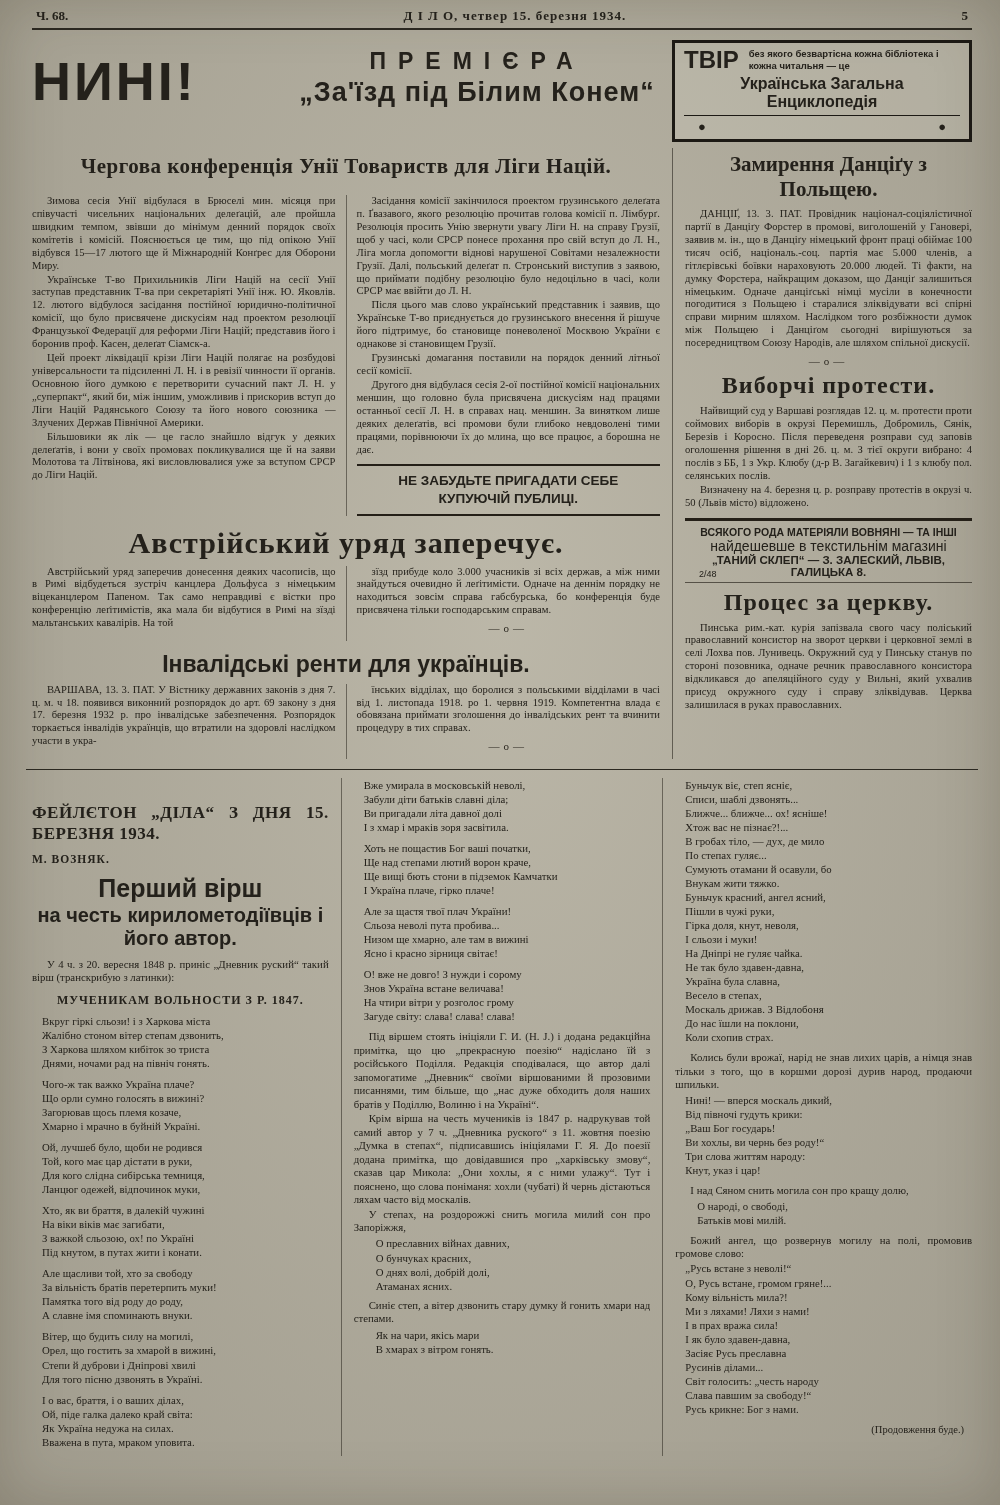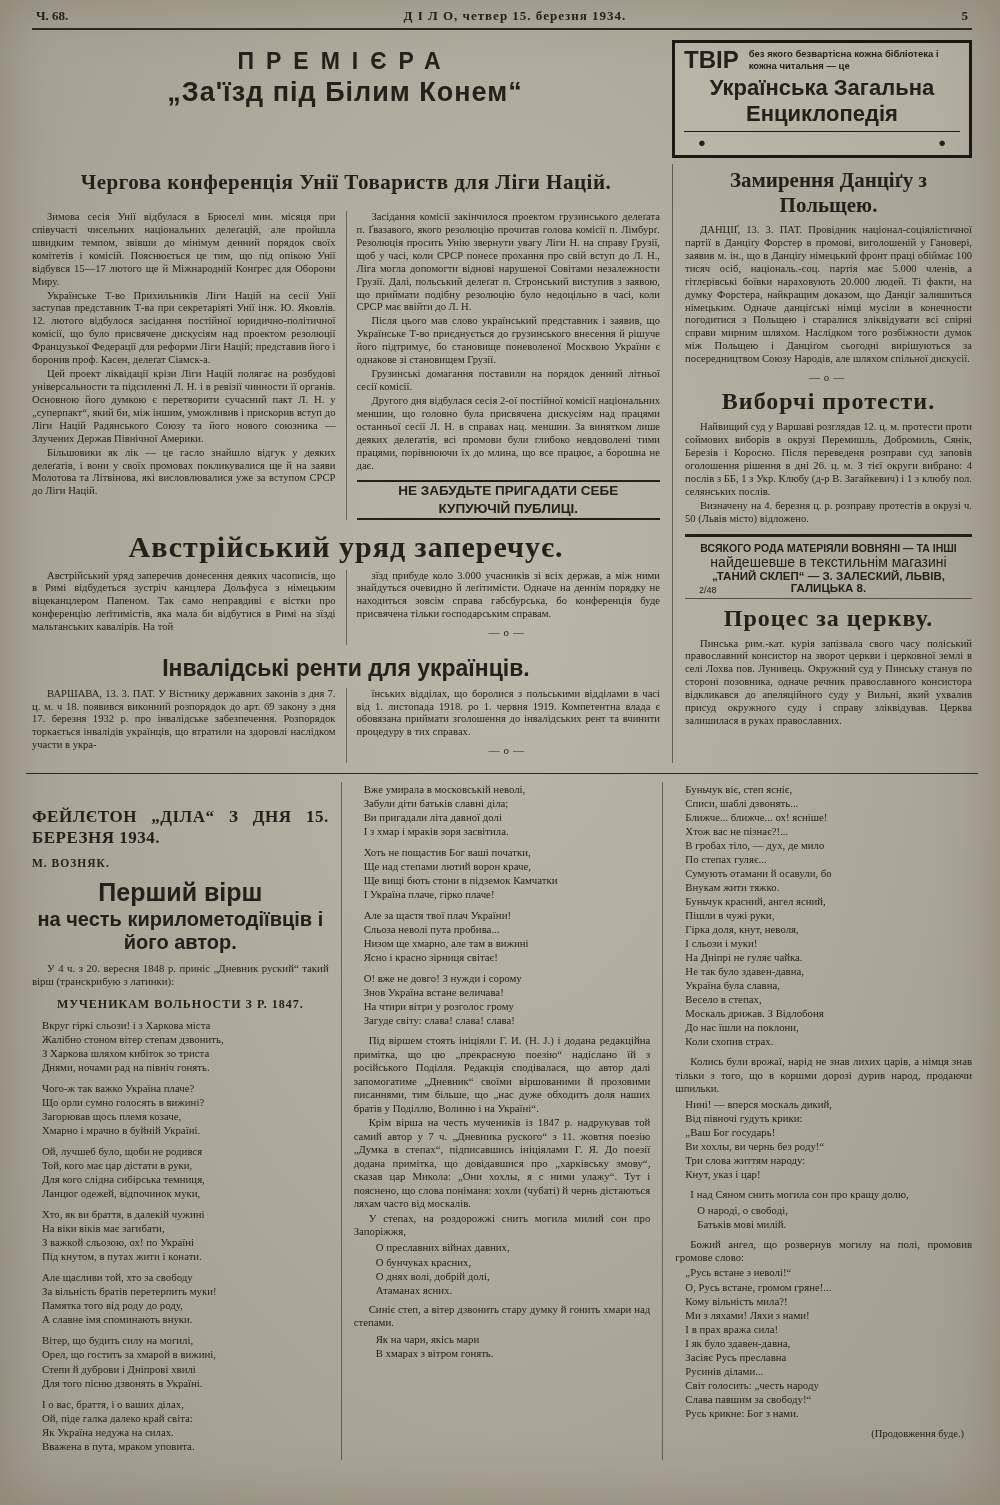--- a/index.html
+++ b/index.html
@@ -23,21 +23,21 @@
     letter-spacing:3px; line-height:1; padding-top:14px; width:250px; }
   .prem { flex:1; text-align:center; padding-top:8px; }
   .prem-label { font-family:"Liberation Sans", sans-serif; font-weight:bold;
     font-size:23px; letter-spacing:12px; }
   .prem-title { font-family:"Liberation Sans", sans-serif; font-weight:bold;
     font-size:27px; margin-top:2px; letter-spacing:1px; }
   .ency { width:300px; border:3px solid #1c1914; padding:5px 9px 4px; background:rgba(250,246,232,.14); }
   .ency-top { display:flex; gap:10px; align-items:flex-start; }
   .ency-word { font-family:"Liberation Sans", sans-serif; font-weight:bold; font-size:24px; line-height:1; }
   .ency-small { font-family:"Liberation Sans", sans-serif; font-weight:bold; font-size:9.5px; line-height:1.25; }
-  .ency-name { font-family:"Liberation Sans", sans-serif; font-weight:bold; font-size:22px;
+  .ency-name { font-family:"Liberation Sans", sans-serif; font-weight:bold; font-size:16px;
     text-align:center; margin-top:3px; border-bottom:1px solid #1c1914; padding-bottom:4px; }
   .ency-dots { display:flex; justify-content:space-between; padding:3px 14px 0; font-size:13px; }
   
   .main { display:flex; align-items:stretch; }
   .left-area { width:640px; padding-right:12px; }
   .right-area { flex:1; border-left:1px solid rgba(30,26,18,.55); padding-left:12px; }
   
   .conf-title { font-size:21px; font-weight:bold; text-align:center; margin:6px 0 16px; letter-spacing:.5px; }
   .austria-title { font-size:30px; font-weight:bold; text-align:center; margin:10px 0 6px; letter-spacing:1px; }
   .invalids-title { font-family:"Liberation Sans", sans-serif; font-size:23px; font-weight:bold;
@@ -47,21 +47,21 @@
   
   .body-text { font-size:10.6px; line-height:1.22; text-align:justify; }
   .para { text-indent:15px; margin:0 0 1px; }
   .cols { display:flex; }
   .cols .col { flex:1; min-width:0; }
   .cols .col + .col { border-left:1px solid rgba(30,26,18,.5); padding-left:10px; margin-left:10px; }
   .odiv { text-align:center; font-size:11px; letter-spacing:4px; margin:5px 0; color:#2a261e; }
   
   .reminder { border-top:2px solid #241f17; border-bottom:2px solid #241f17;
     font-family:"Liberation Sans", sans-serif; font-weight:bold; font-size:13.5px;
-    text-align:center; padding:0 8px; margin-top:8px; line-height:1.3; }
+    text-align:center; padding:6px 8px; margin-top:8px; line-height:1.3; }
   .textile-ad { border-top:3px solid #241f17; border-bottom:1px solid rgba(36,31,23,.65);
     margin:8px 0 6px; padding:5px 2px 4px; position:relative;
     font-family:"Liberation Sans", sans-serif; font-weight:bold; text-align:center; }
   .textile-ad .l1 { font-size:10.5px; }
   .textile-ad .l2 { font-size:14px; font-weight:normal; }
   .textile-ad .l3 { font-size:11.5px; }
   .textile-ad .l4 { font-size:11.5px; }
   .textile-ad .code { position:absolute; left:14px; bottom:3px; font-size:9px; font-weight:normal; }
   
   .rule-full { border-top:1.5px solid #2b2820; margin:10px -6px 8px; }
@@ -82,20 +82,21 @@
 
 <div class="page">
 
   <header class="topbar">
     <span>Ч. 68.</span>
     <span class="masthead">Д І Л О,  четвер 15. березня 1934.</span>
     <span>5</span>
   </header>
 
   <section class="banner">
+    <div class="nyni">НИНІ!</div>
     <div class="prem">
       <div class="prem-label">ПРЕМІЄРА</div>
       <div class="prem-title">„За'їзд під Білим Конем“</div>
     </div>
     <div class="ency">
       <div class="ency-top">
         <span class="ency-word">ТВІР</span>
         <span class="ency-small">без якого безвартісна кожна бібліотека і кожна читальня — це</span>
       </div>
       <div class="ency-name">Українська Загальна Енциклопедія</div>

